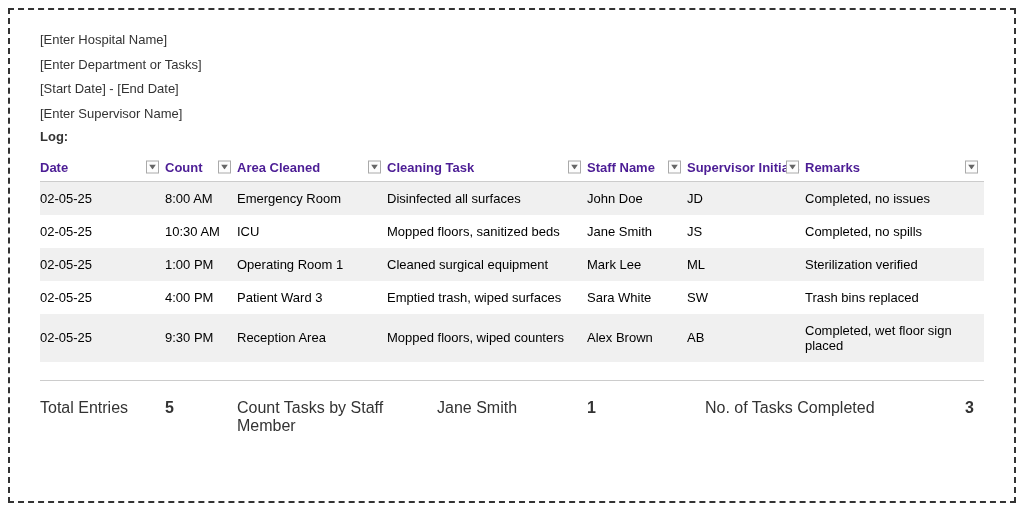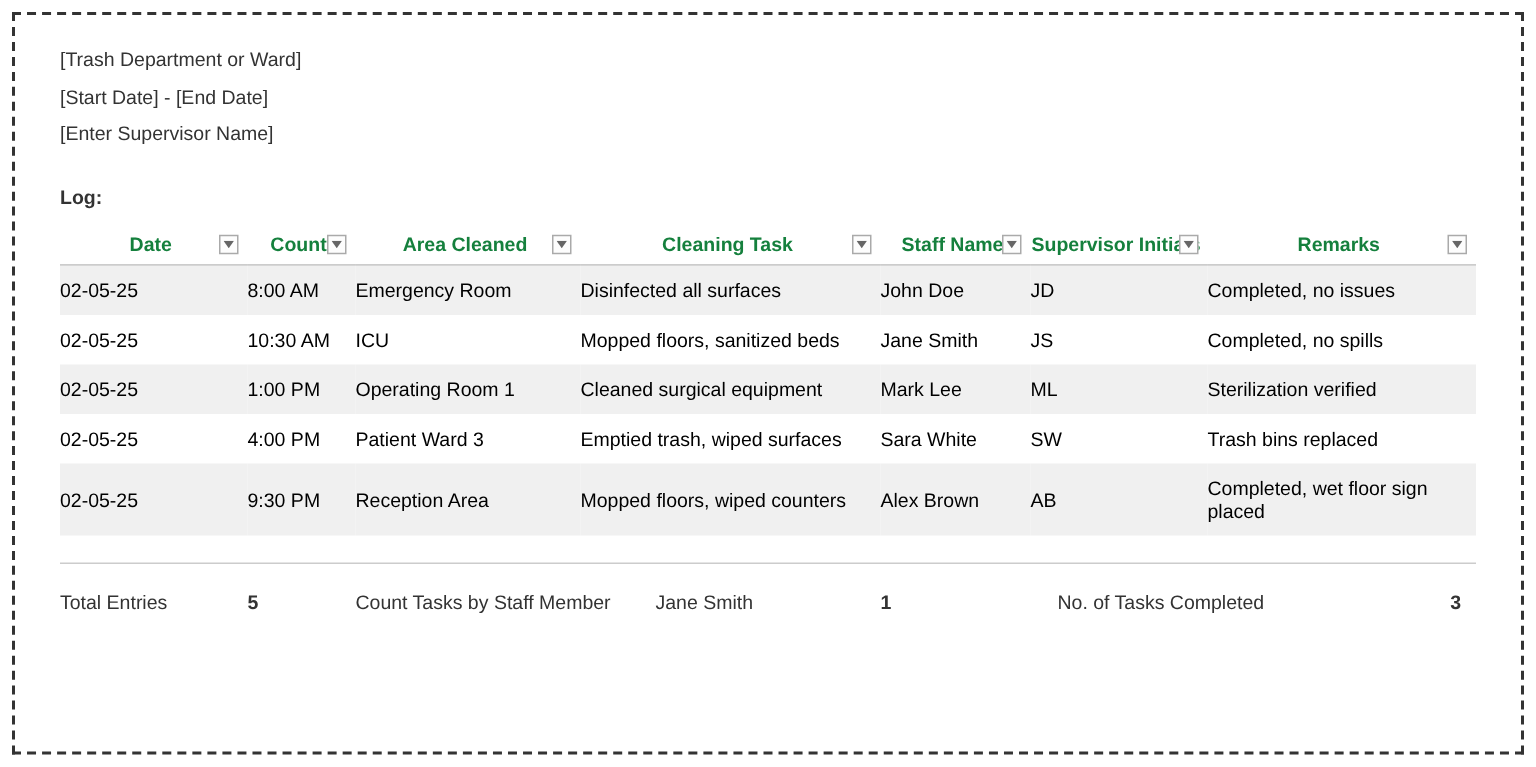--- a/index.html
+++ b/index.html
@@ -30,31 +30,31 @@
     margin-bottom: 8px;
   }
   .info-line {
     font-size: 13px;
     color: #333;
     line-height: 1.9;
   }
   .log-label {
     font-weight: 700;
     font-size: 13px;
-    margin-top: 22px;
+    margin-top: 2px;
     margin-bottom: 10px;
   }
   table.log {
     width: 100%;
     border-collapse: collapse;
     table-layout: fixed;
   }
   table.log thead th {
-    text-align: center;
-    color: #15803d;
+    text-align: left;
+    color: #4c1d95;
     font-weight: 700;
     font-size: 13px;
     padding: 6px 4px 6px 0;
     border-bottom: 1px solid #ccc;
     position: relative;
     vertical-align: middle;
   }
   .filter-btn {
     position: absolute;
     right: 6px;
@@ -79,44 +79,44 @@
   table.log tbody tr:nth-child(odd) td {
     background: #f0f0f0;
   }
   .summary-sep {
     border: none;
     border-top: 1px solid #ccc;
     margin: 18px 0 0 0;
   }
   .summary-row {
     display: flex;
-    align-items: center;
     padding-top: 18px;
-    font-size: 13px;
+    font-size: 16px;
     color: #333;
   }
   .summary-row .cell { }
   .summary-row .bold { font-weight: 700; }
   .col-date   { width: 125px; }
   .col-time   { width:  72px; }
   .col-area   { width: 150px; }
   .col-task   { width: 200px; }
   .col-staff  { width: 100px; }
   .col-init   { width: 118px; }
   .col-rem    { width: auto; }
 </style>
 </head>
 <body>
 
 <div class="page">
 
 
 
   <div>
-    <div class="info-line">[Trash Department or Ward]</div>
+    <div class="info-line">[Enter Hospital Name]</div>
+    <div class="info-line">[Enter Department or Tasks]</div>
     <div class="info-line">[Start Date] - [End Date]</div>
     <div class="info-line">[Enter Supervisor Name]</div>
   </div>
 
   <div class="log-label">Log:</div>
 
   <table class="log">
     <colgroup>
       <col class="col-date">
         <col class="col-time">

